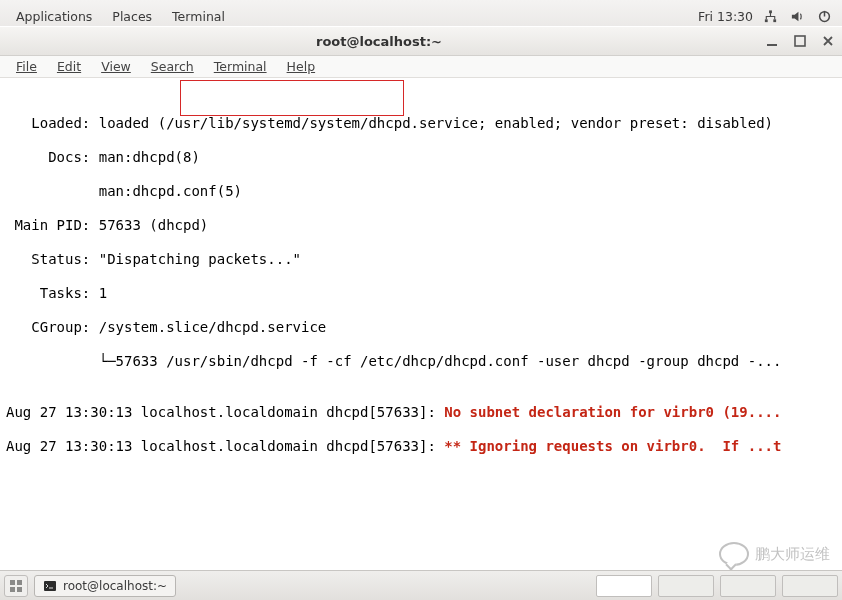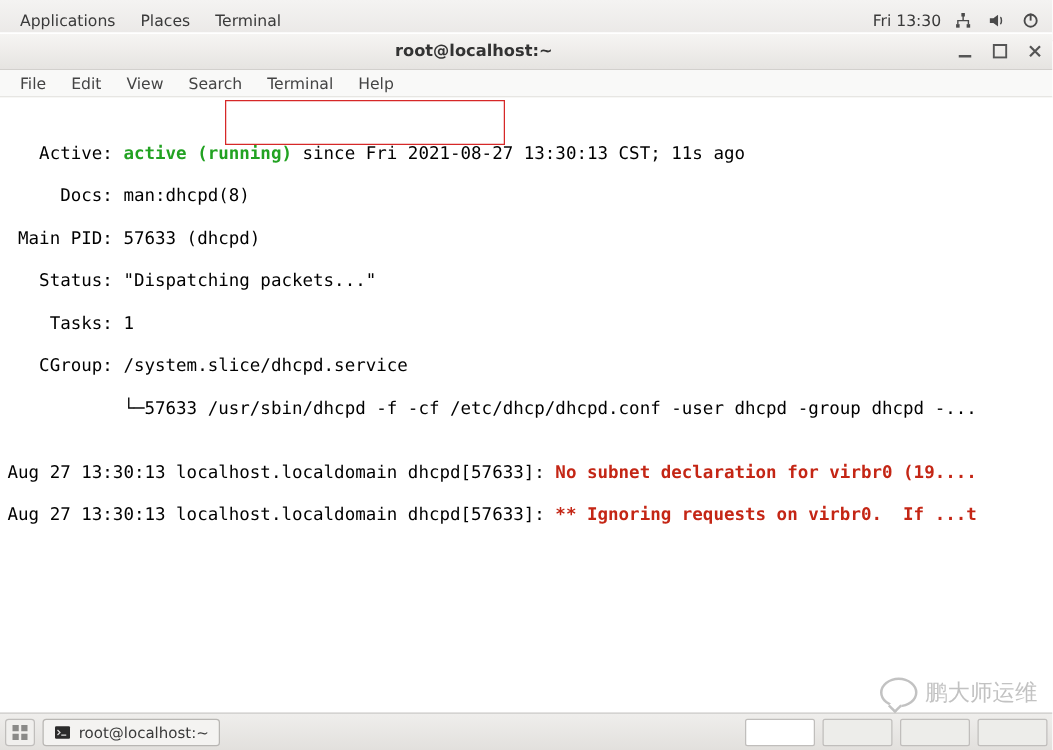--- a/index.html
+++ b/index.html
@@ -36,21 +36,21 @@
   .titlebar .tbtn {
     width:20px; height:20px; margin:0 4px; cursor:pointer;
     display:flex; align-items:center; justify-content:center;
   }
   .titlebar .tbtn svg { fill:#555; }
   .menubar {
     height:22px; background:#f9f9f8; border-bottom:1px solid #e1dfdc;
     display:flex; align-items:center; padding:0 6px; font-size:12.5px;
     color:#444;
   }
-  .menubar .mitem { padding:0 10px; cursor:default; }
+  .menubar .mitem { padding:0 10px; cursor:default;text-decoration:underline; }
 
   
   .termbody {
     font-family:"DejaVu Sans Mono","Liberation Mono",monospace;
     font-size:14px; line-height:17px; white-space:pre;
     padding:3px 6px; color:#000; background:#fff;
     position:relative; overflow:hidden;
   }
   .highlight-box {
     position:absolute; border:1.5px solid #d62828; pointer-events:none;
@@ -81,21 +81,21 @@
   .bottom-panel .ws {
     width:56px; height:22px; border:1px solid #c0bebc; background:#fff;
     border-radius:2px;
   }
   .bottom-panel .ws.off { background:#ededea; }
 
   
   .watermark {
     position:absolute; right:12px; bottom:34px;
     display:flex; align-items:center; gap:6px;
-    color:#bcbcbc; font-size:18px; opacity:.9;
+    color:#bcbcbc; font-size:15px; opacity:.9;
   }
   .watermark .bubble {
     width:30px; height:24px; border:2px solid #bcbcbc; border-radius:50%;
     position:relative;
   }
   .watermark .bubble::after{
     content:""; position:absolute; width:6px;height:6px;
     border-right:2px solid #bcbcbc; border-bottom:2px solid #bcbcbc;
     transform:rotate(45deg); bottom:-5px; left:6px; background:#fff;
   }
@@ -156,22 +156,23 @@
     <span class="mitem">File</span>
     <span class="mitem">Edit</span>
     <span class="mitem">View</span>
     <span class="mitem">Search</span>
     <span class="mitem">Terminal</span>
     <span class="mitem">Help</span>
   </div>
 
   <div class="termbody">
     <div class="highlight-box"></div>
-<div><span>   Active: </span><span class="green">active (running)</span><span> since Fri 2021-08-27 13:30:13 CST; 11s ago</span></div>
+<div><span>   Loaded: loaded (/usr/lib/systemd/system/dhcpd.service; enabled; vendor preset: disabled)</span></div>
 <div><span>     Docs: man:dhcpd(8)</span></div>
+<div><span>           man:dhcpd.conf(5)</span></div>
 <div><span> Main PID: 57633 (dhcpd)</span></div>
 <div><span>   Status: "Dispatching packets..."</span></div>
 <div><span>    Tasks: 1</span></div>
 <div><span>   CGroup: /system.slice/dhcpd.service</span></div>
 <div><span>           └─57633 /usr/sbin/dhcpd -f -cf /etc/dhcp/dhcpd.conf -user dhcpd -group dhcpd -...</span></div>
 <div><span></span></div>
 <div><span>Aug 27 13:30:13 localhost.localdomain dhcpd[57633]: </span><span class="redb">No subnet declaration for virbr0 (19....</span></div>
 <div><span>Aug 27 13:30:13 localhost.localdomain dhcpd[57633]: </span><span class="redb">** Ignoring requests on virbr0.  If ...t</span></div>
 
 

